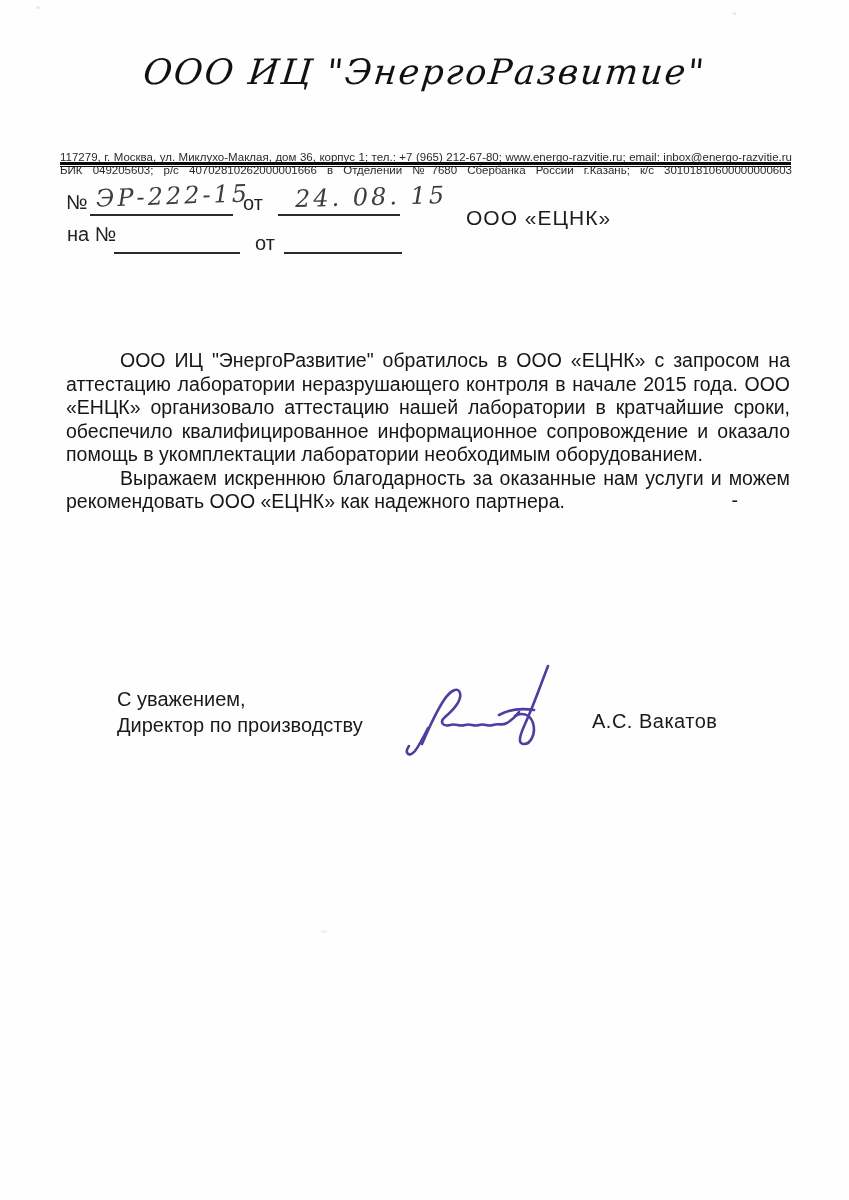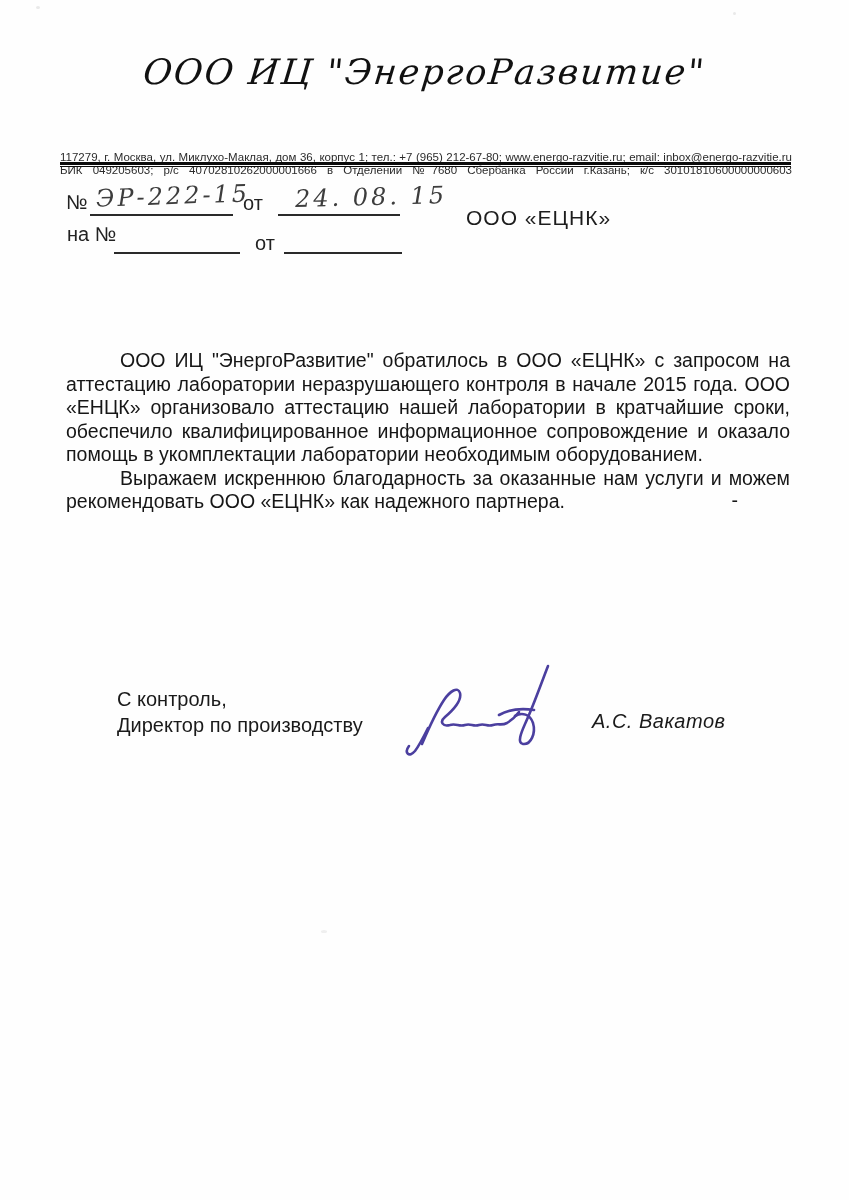--- a/index.html
+++ b/index.html
@@ -72,21 +72,21 @@
   .trailing-dash{
     position:absolute;right:52px;bottom:1px;
   }
   
   .sig-left{
     position:absolute;left:117px;top:686px;
     font-size:20px;line-height:26px;color:#1a1a1a;
   }
   .sig-name{
     position:absolute;left:592px;top:710px;
-    font-size:20px;color:#1a1a1a;letter-spacing:0.5px;font-style:italic;
+    font-size:20px;color:#1a1a1a;letter-spacing:0.5px;
   }
   .sig-svg{
     position:absolute;left:402px;top:660px;width:170px;height:100px;
   }
   
   .speck{position:absolute;background:#e9e9e9;border-radius:50%;}
   .speck-a{left:36px;top:6px;width:4px;height:3px;}
   .speck-b{left:733px;top:12px;width:3px;height:3px;}
   .speck-c{left:321px;top:930px;width:6px;height:3px;background:#efefef;}
 </style>
@@ -127,21 +127,21 @@
 
   <div class="body-text">
     <p class="indent">ООО ИЦ "ЭнергоРазвитие" обратилось в ООО «ЕЦНК» с запросом на аттестацию лаборатории неразрушающего контроля в начале 2015 года. ООО «ЕНЦК» организовало аттестацию нашей лаборатории в кратчайшие сроки, обеспечило квалифицированное информационное сопровождение и оказало помощь в укомплектации лаборатории необходимым оборудованием.</p>
     <p class="indent para-last">
       <span>Выражаем искреннюю благодарность за оказанные нам услуги и можем рекомендовать ООО «ЕЦНК» как надежного партнера.</span>
       <span class="trailing-dash">-</span>
     </p>
   </div>
 
   <div class="sig-left">
-    <div>С контроль,</div>
+    <div>С уважением,</div>
     <div>Директор по производству</div>
   </div>
 
   <svg class="sig-svg" viewBox="0 0 170 100">
     <g fill="none" stroke="#4b3f9f" stroke-width="2.6" stroke-linecap="round" stroke-linejoin="round">
       <path d="M7,86 C2,93 7,98 13,91 C17,86 21,78 26,68"></path>
       <path d="M20,84 C26,70 34,52 42,40 C48,31 56,26 58,33 C60,41 50,51 43,57 C37,62 41,67 48,65 C54,63 57,67 63,65 C69,63 71,67 77,65 C83,63 85,67 91,65 C97,63 99,66 105,63 C110,60 114,56 117,52"></path>
       <path d="M97,55 C106,50 119,48 132,50"></path>
       <path d="M146,6 C139,24 131,47 123,64 C119,73 115,83 121,84 C129,85 134,73 131,63 C128,54 120,52 113,56"></path>
     </g>

